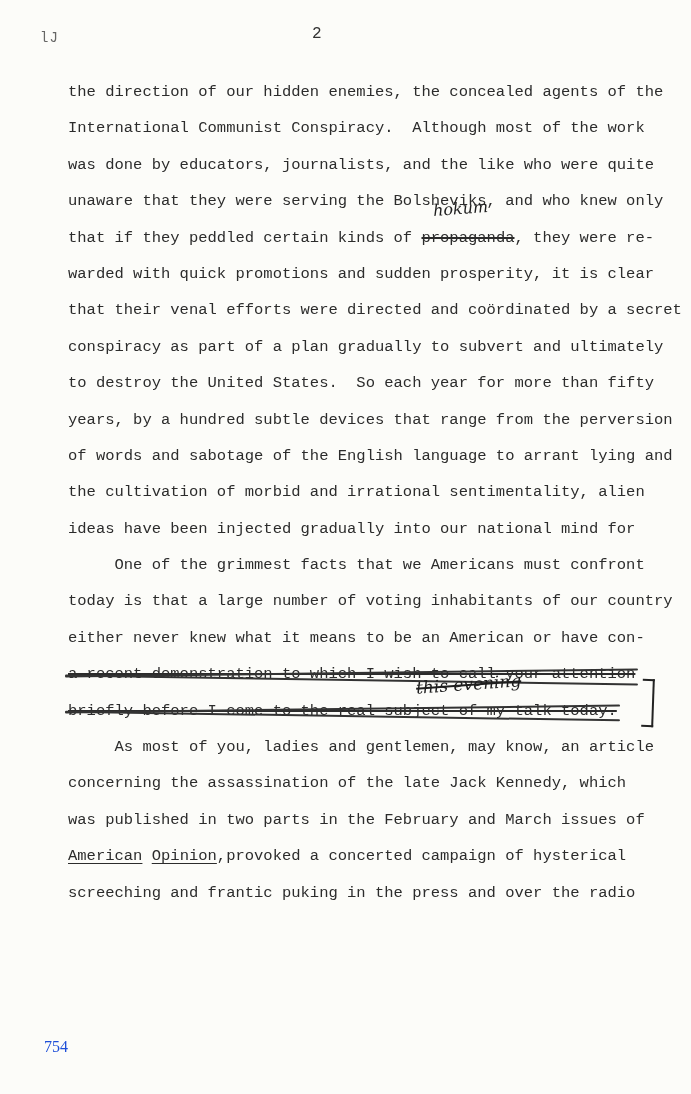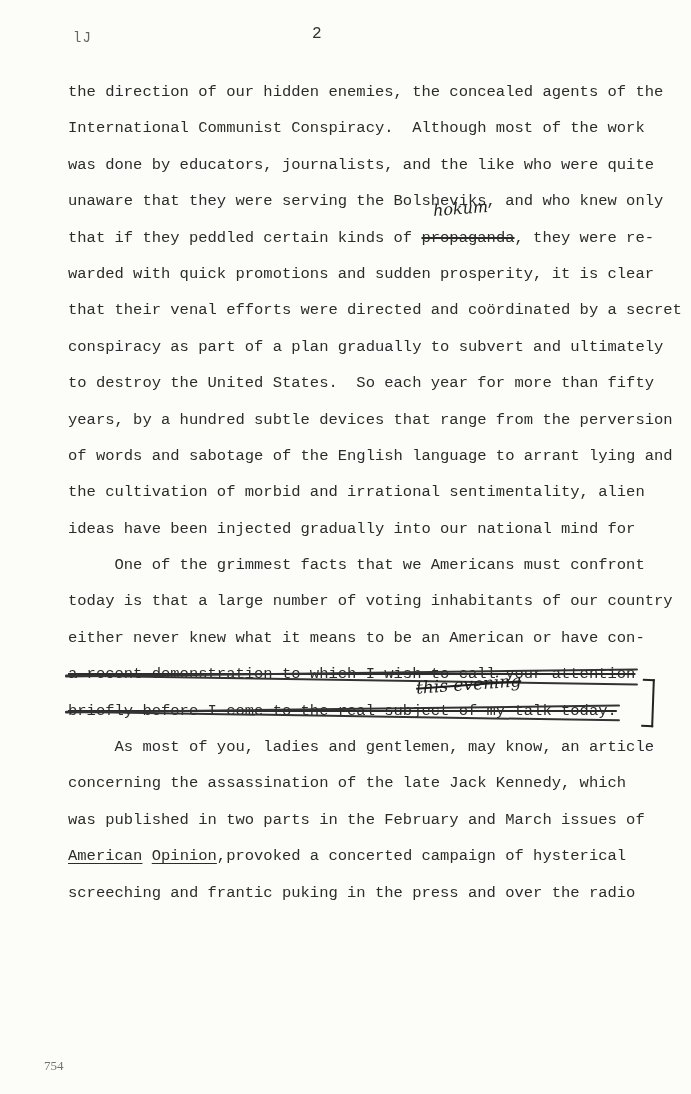--- a/index.html
+++ b/index.html
@@ -4,21 +4,21 @@
 <style>
   html,body { margin:0; padding:0; background:#e8e8e6; }
   .page {
     position:relative; width:691px; height:1094px;
     background:#fcfcf9;
     font-family:"Liberation Mono","DejaVu Sans Mono",monospace;
     color:#2c2c2c; overflow:hidden;
   }
   .corner-mark {
     position:absolute; left:40px; top:30px;
-    font-size:14px; color:#4c4c4c; opacity:.85; letter-spacing:1px;margin-left:33px;
+    font-size:14px; color:#4c4c4c; opacity:.85; letter-spacing:1px;
   }
   .pagenum-top {
     position:absolute; left:312px; top:25px; font-size:16px; color:#333;
   }
   .textblock {
     position:absolute; left:34px; top:74px; width:632px;
     font-size:15.5px; line-height:36.4px;margin-left:34px;
   }
   .tline { white-space:pre; height:36.4px; position:relative; }
   .strike {
@@ -65,21 +65,21 @@
   }
   .footer {
     position:absolute; left:0; top:999px; width:691px; text-align:center;
     font-family:"Liberation Serif","DejaVu Serif",serif;
     font-size:13.5px; color:#222; letter-spacing:.4px;
   }
   .footer .sc { font-variant:small-caps; letter-spacing:1.2px; }
   .pagenum-bottom {
     position:absolute; left:44px; top:1038px;
     font-family:"Liberation Serif","DejaVu Serif",serif;
-    font-size:13px; color:#737373;margin-top:20px;
+    font-size:16px; color:#1d4ed8;
   }
 </style>
 </head>
 <body>
 
 <div class="page">
 
   <div class="corner-mark">lJ</div>
   <div class="pagenum-top">2</div>
 

